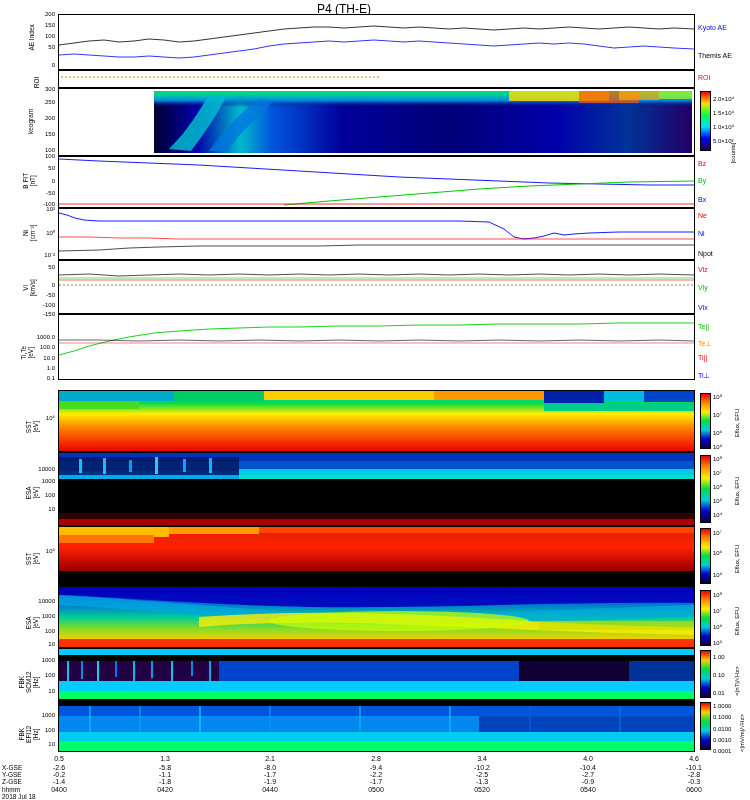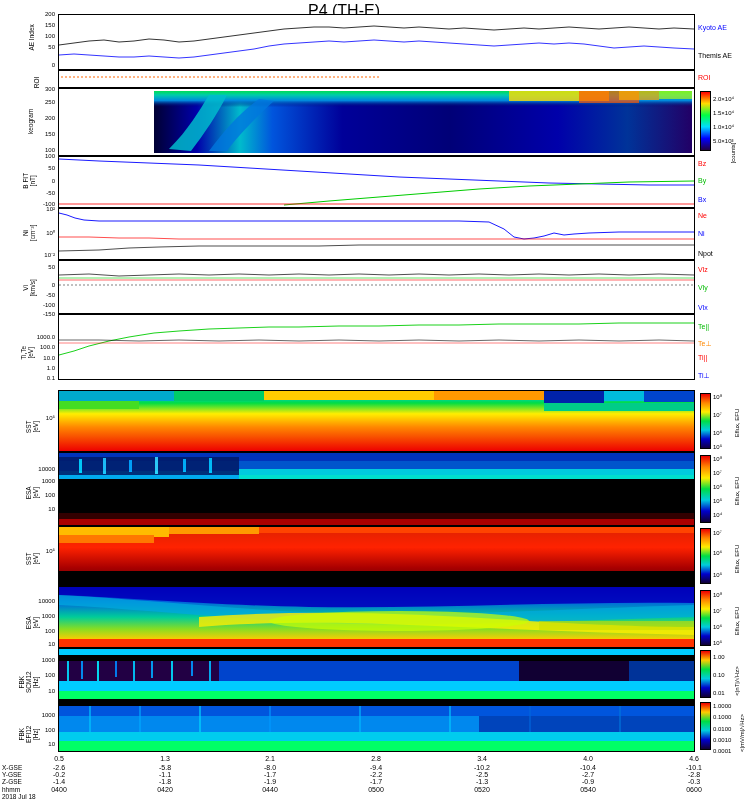--- a/index.html
+++ b/index.html
@@ -1,18 +1,18 @@
 <!DOCTYPE html>
 <html><head>
 <meta charset="utf-8">
 <style>
   html,body{margin:0;padding:0;background:#ffffff;}
   body{width:750px;height:800px;font-family:"Liberation Sans",sans-serif;overflow:hidden;}
   #root{position:relative;width:750px;height:800px;}
-  .title{position:absolute;top:2px;left:0;width:688px;text-align:center;font-size:16px;color:#000;}
+  .title{position:absolute;top:2px;left:0;width:688px;text-align:center;font-size:12px;color:#000;}
   .panel{position:absolute;border:1px solid #000;background:#fff;box-sizing:border-box;}
   .ylab{position:absolute;font-size:6.5px;color:#000;text-align:center;transform:rotate(-90deg);transform-origin:center center;white-space:pre;line-height:1.05;}
   .rlab{position:absolute;font-size:7px;white-space:pre;line-height:1.15;}
   .tick{position:absolute;font-size:6px;color:#000;white-space:pre;text-align:right;}
   .xtick{position:absolute;font-size:7px;color:#000;white-space:pre;text-align:center;}
   .xrow{position:absolute;font-size:6.5px;color:#000;white-space:pre;}
   .cbar{position:absolute;border:1px solid #000;box-sizing:border-box;}
   .cbl{position:absolute;font-size:6px;color:#000;white-space:pre;}
   .cbtitle{position:absolute;font-size:6px;color:#000;white-space:pre;transform:rotate(-90deg);transform-origin:center center;text-align:center;}
   svg{display:block;}

